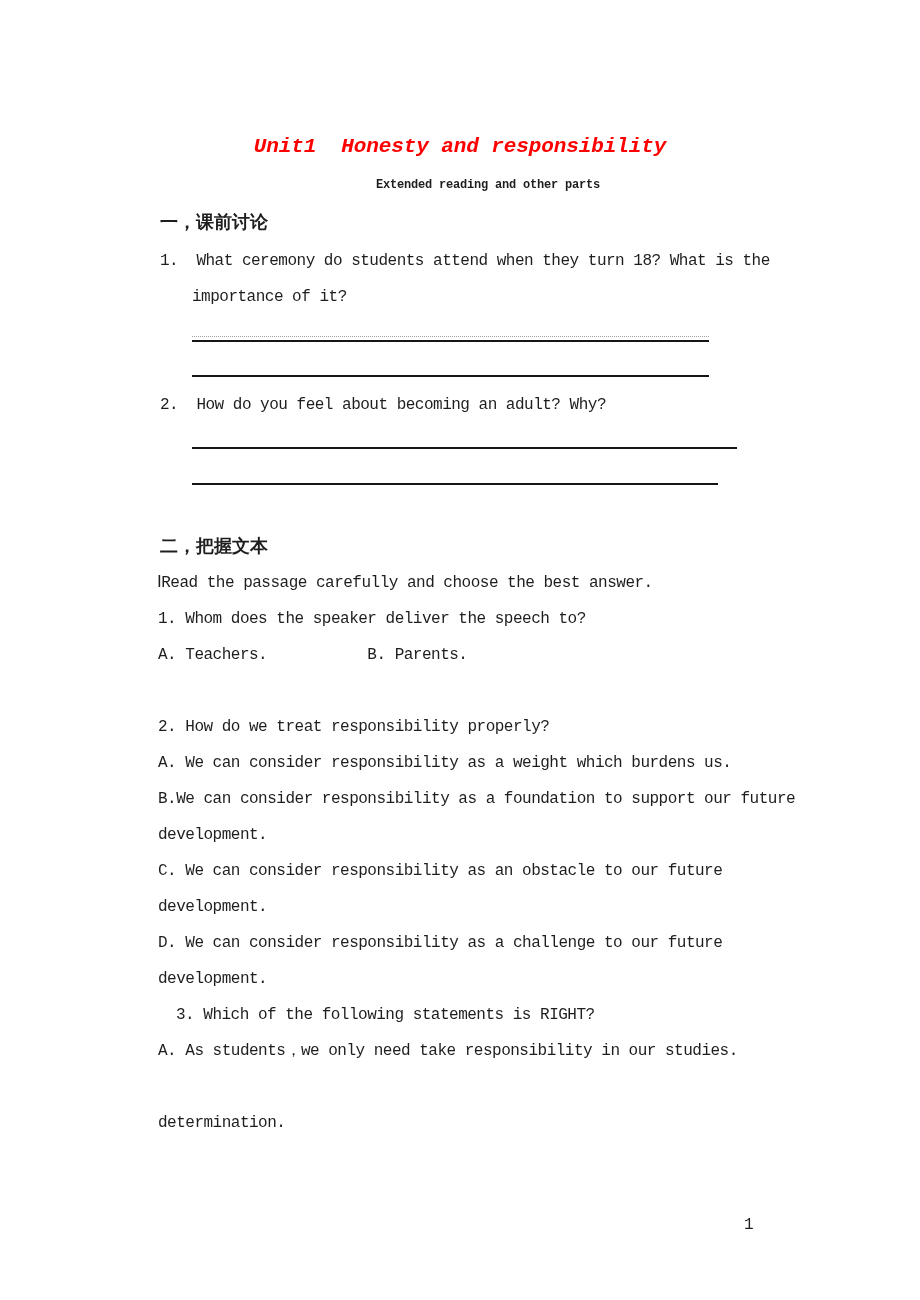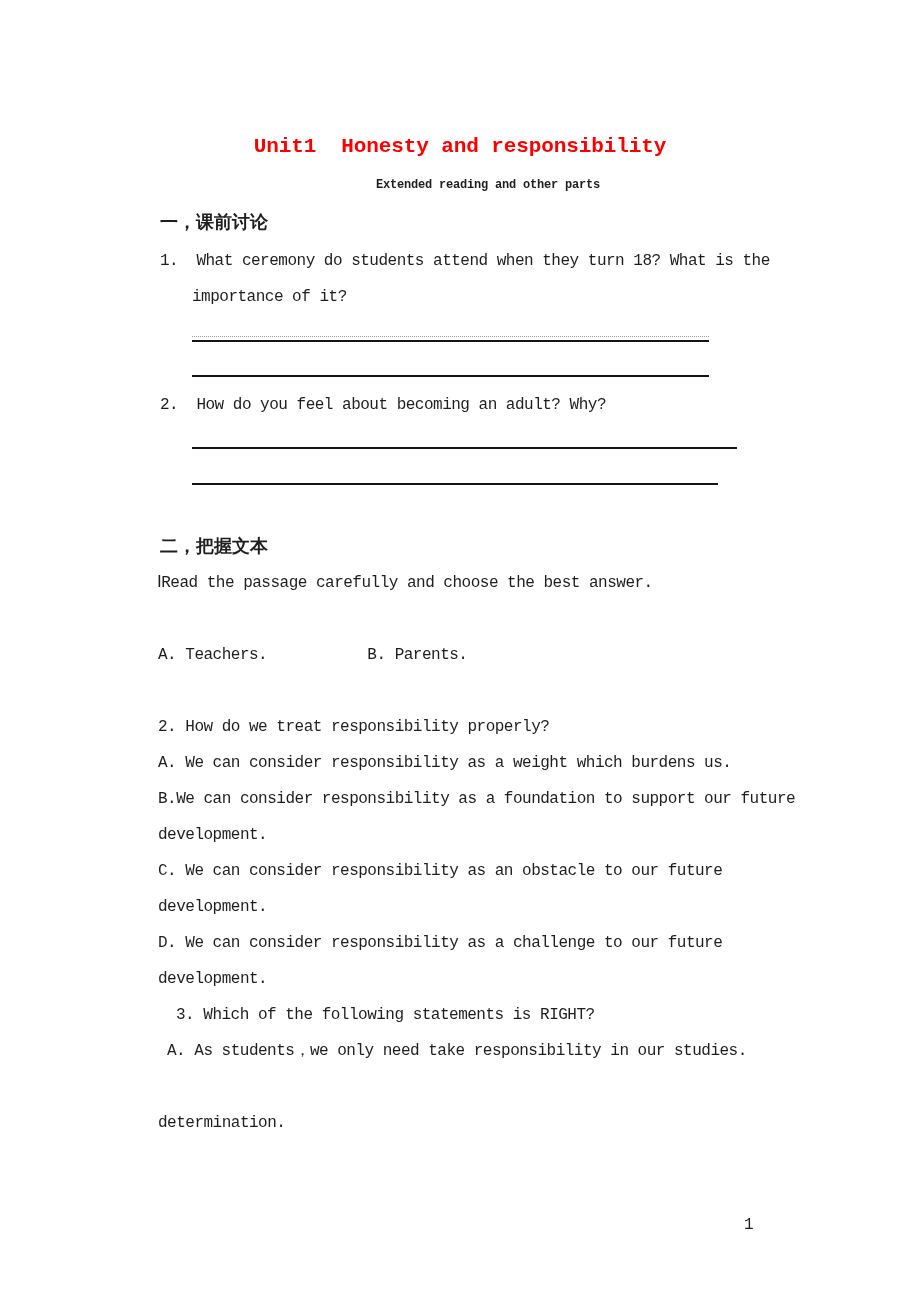--- a/index.html
+++ b/index.html
@@ -41,47 +41,48 @@
   .blank.dotted{
     border-top:1px dotted #97a39e;
   }
   .pagenum{left:744px;top:1212px;}
 </style>
 </head>
 <body>
 
 <div class="page">
 
-  <div class="l center title" style="color: rgb(254, 0, 0);">Unit1  Honesty and responsibility</div>
+  <div class="l center title" style="color: rgb(254, 0, 0); font-style: italic;">Unit1  Honesty and responsibility</div>
   <div class="l center subtitle">Extended reading and other parts</div>
 
   <div class="l cjk-heading" style="left:160px;top:210px;">一，课前讨论</div>
 
   <div class="l" style="left:160px;top:248px;">1.  What ceremony do students attend when they turn 18? What is the</div>
   <div class="l" style="left:192px;top:284px;">importance of it?</div>
 
   <div class="blank dotted" style="left:192px;top:336px;width:517px;"></div>
   <div class="blank" style="left:192px;top:372px;width:517px;"></div>
 
   <div class="l" style="left:160px;top:392px;">2.  How do you feel about becoming an adult? Why?</div>
 
   <div class="blank" style="left:192px;top:444px;width:545px;"></div>
   <div class="blank" style="left:192px;top:480px;width:526px;"></div>
 
   <div class="l cjk-heading" style="left:160px;top:534px;">二，把握文本</div>
 
   <div class="l" style="left:157px;top:570px;">ⅠRead the passage carefully and choose the best answer.</div>
+  <div class="l" style="left:158px;top:606px;">1. Whom does the speaker deliver the speech to?</div>
   <div class="l" style="left:158px;top:642px;">A. Teachers.           B. Parents.</div>
   <div class="l" style="left:158px;top:714px;">2. How do we treat responsibility properly?</div>
   <div class="l" style="left:158px;top:786px;">B.We can consider responsibility as a foundation to support our future</div>
   <div class="l" style="left:158px;top:750px;">A. We can consider responsibility as a weight which burdens us.</div>
   <div class="l" style="left:158px;top:822px;">development.</div>
   <div class="l" style="left:158px;top:858px;">C. We can consider responsibility as an obstacle to our future</div>
   <div class="l" style="left:158px;top:894px;">development.</div>
   <div class="l" style="left:158px;top:930px;">D. We can consider responsibility as a challenge to our future</div>
   <div class="l" style="left:158px;top:966px;">development.</div>
   <div class="l" style="left:176px;top:1002px;">3. Which of the following statements is RIGHT?</div>
-  <div class="l" style="left:158px;top:1038px;margin-left:9px;">A. As students，we only need take responsibility in our studies.</div>
+  <div class="l" style="left:158px;top:1038px;">A. As students，we only need take responsibility in our studies.</div>
   <div class="l" style="left:158px;top:1110px;">determination.</div>
 
   <div class="l pagenum">1</div>
 
 </div>
 
 </body></html>

